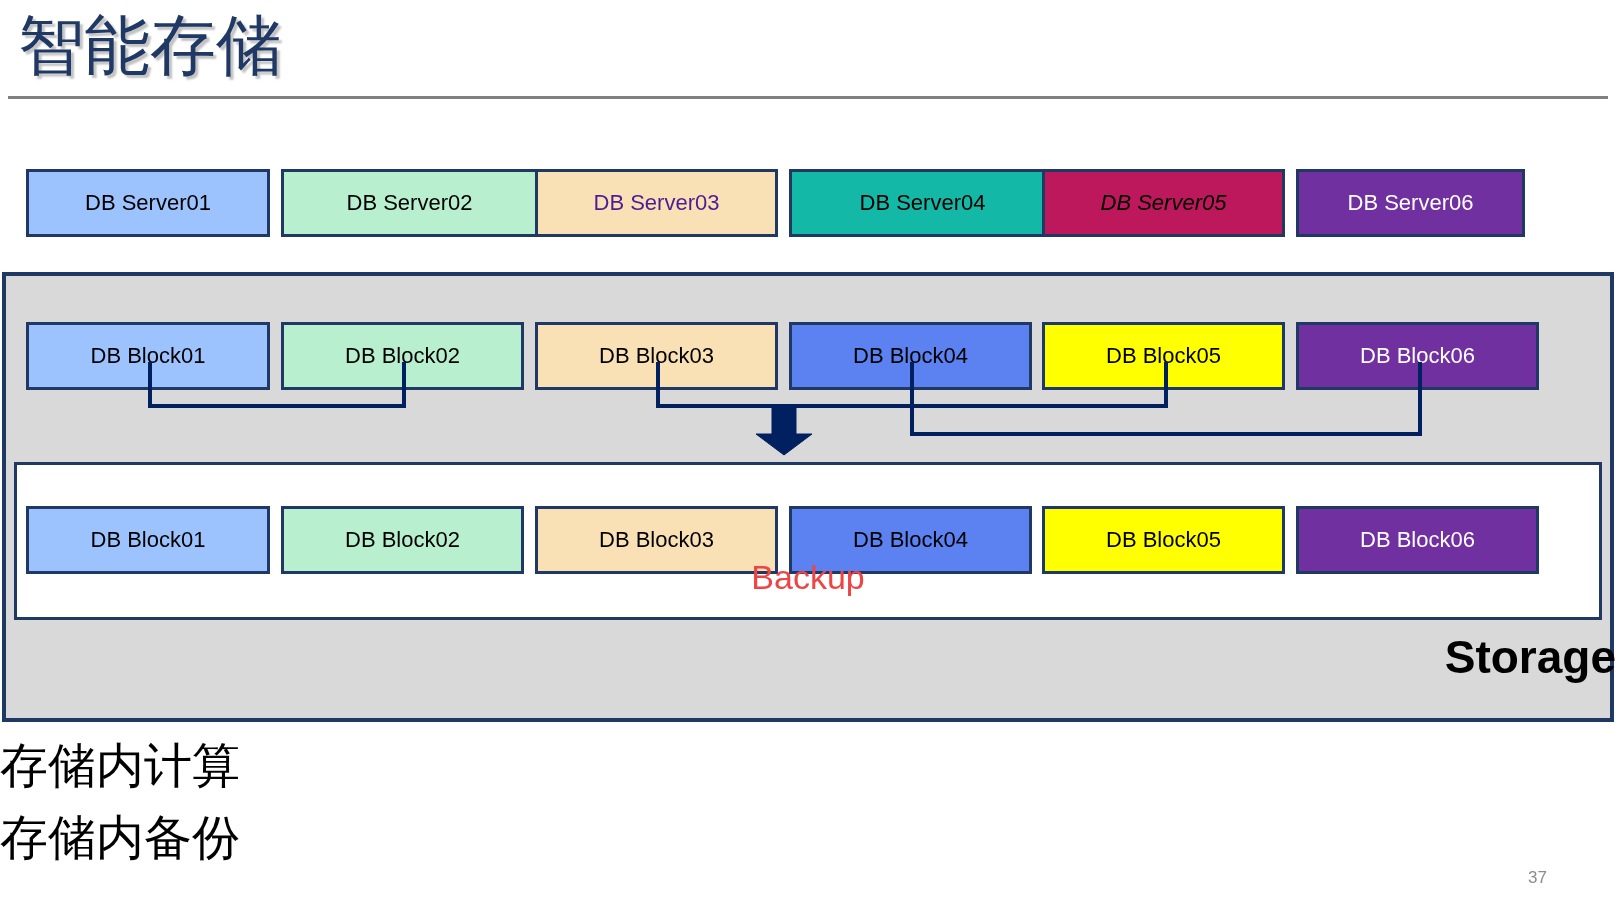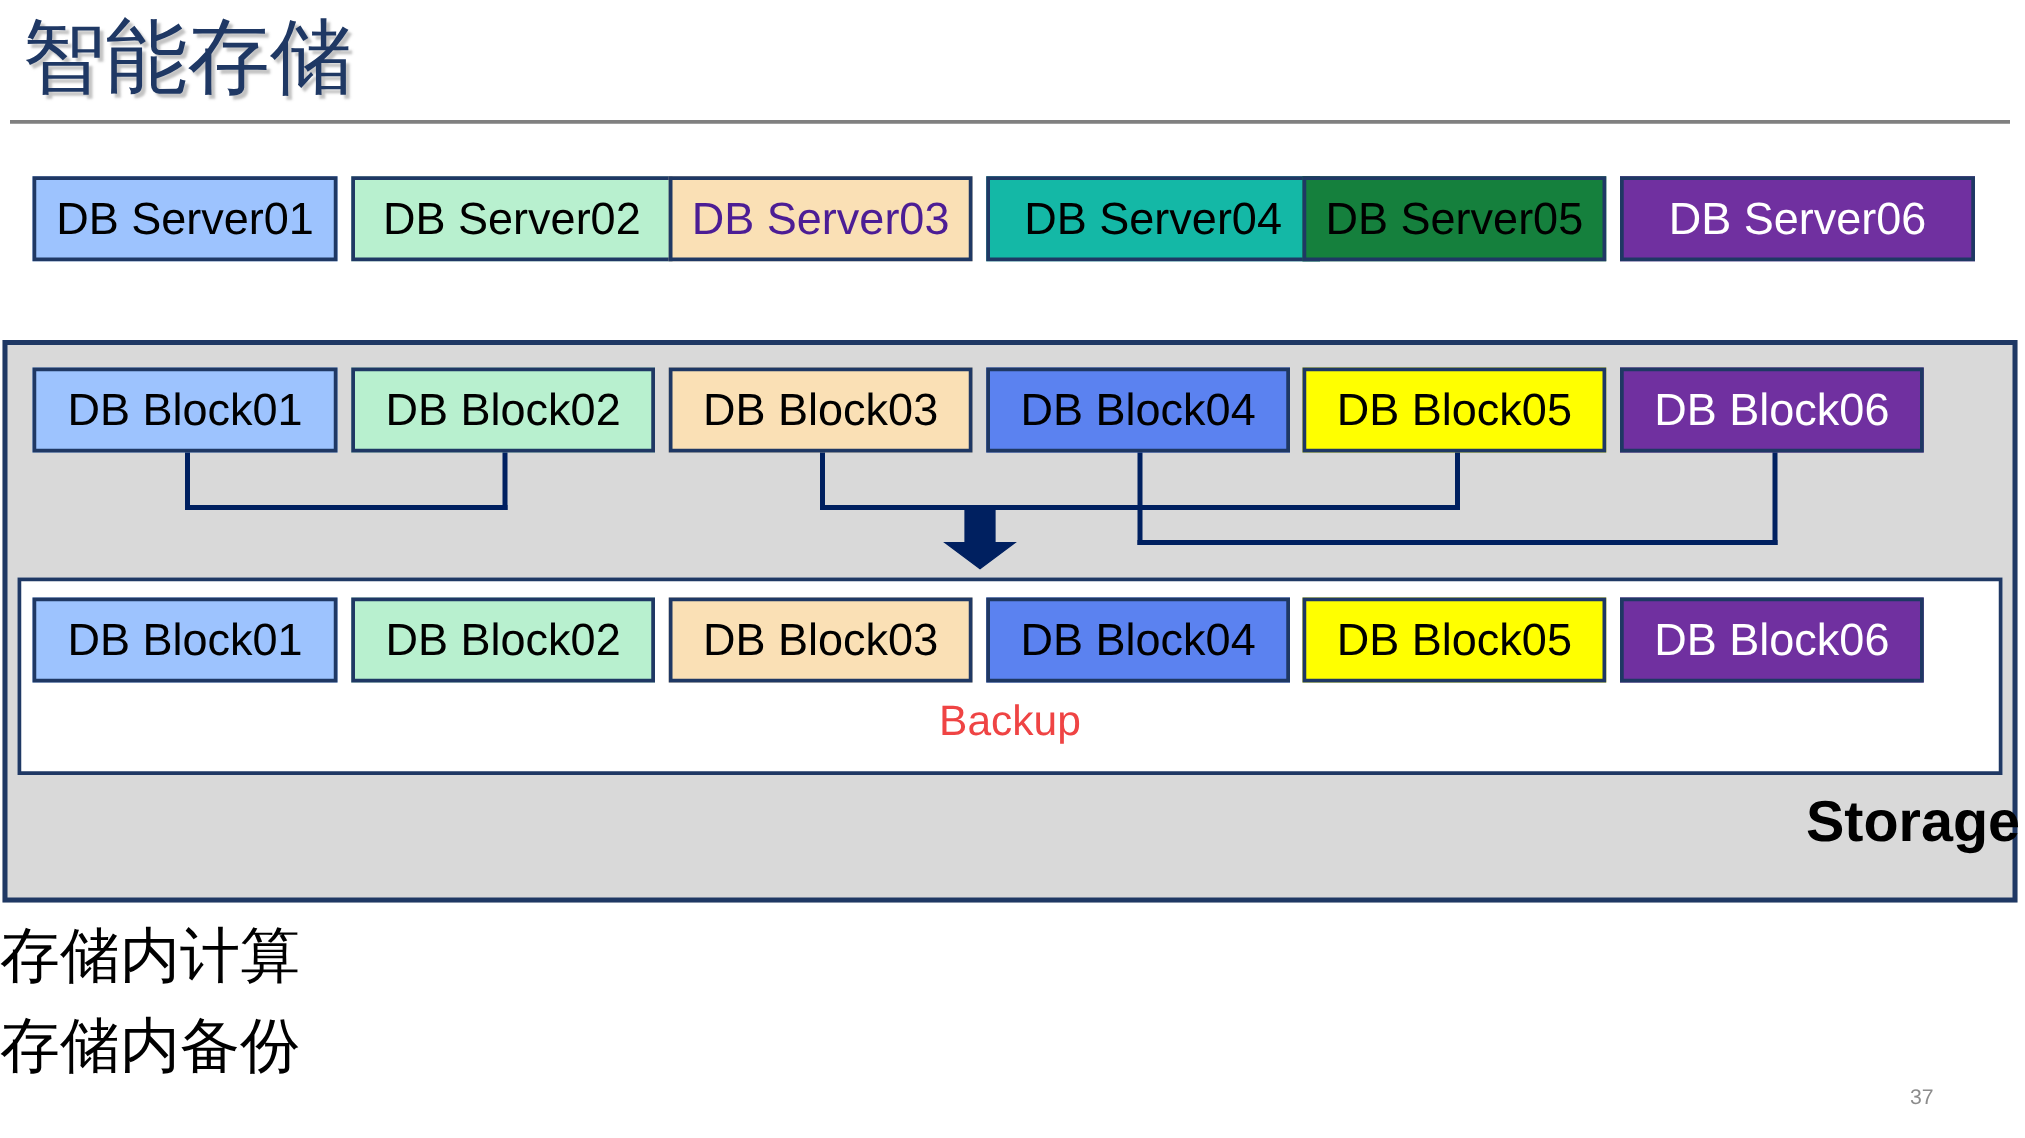--- a/index.html
+++ b/index.html
@@ -37,23 +37,24 @@
   }
 
   
   .box {
     position: absolute;
     box-sizing: border-box;
     border: 3px solid #1F3864;
     display: flex;
     align-items: center;
     justify-content: center;
-    font-size: 36px;
+    font-size: 22px;
     color: #000000;
     white-space: nowrap;
+    margin-top: 28px;
   }
 
   
   #server-row .box { top: 141px; height: 68px; }
 
   
   #storage-container {
     position: absolute;
     left: 2px;
     top: 272px;
@@ -150,24 +151,24 @@
     </div>
     <div class="box" style="left: 281px; width: 257px; background: rgb(184, 240, 207); color: rgb(0, 0, 0);">
       <span>DB Server02</span>
     </div>
     <div class="box" style="left: 535px; width: 243px; background: rgb(250, 224, 181); color: #4c1d95;">
       <span>DB Server03</span>
     </div>
     <div class="box" style="left: 789px; width: 267px; background: #14b8a6; color: rgb(0, 0, 0);">
       <span>DB Server04</span>
     </div>
-    <div class="box" style="left: 1042px; width: 243px; background: #15803d; color: rgb(0, 0, 0);">
+    <div class="box" style="left: 1042px; width: 243px; background: #be185d; color: rgb(0, 0, 0); font-style: italic;">
       <span>DB Server05</span>
     </div>
-    <div class="box" style="left: 1296px; width: 284px; background: rgb(112, 48, 160); color: rgb(255, 255, 255);">
+    <div class="box" style="left: 1296px; width: 229px; background: rgb(112, 48, 160); color: rgb(255, 255, 255);">
       <span>DB Server06</span>
     </div>
   </div>
 
 <div id="storage-container"></div>
 
 <div id="block-row-top" class="block-row-top">
     <div class="box" style="left: 26px; width: 244px; background: rgb(157, 195, 254); color: rgb(0, 0, 0);">
       <span>DB Block01</span>
     </div>

